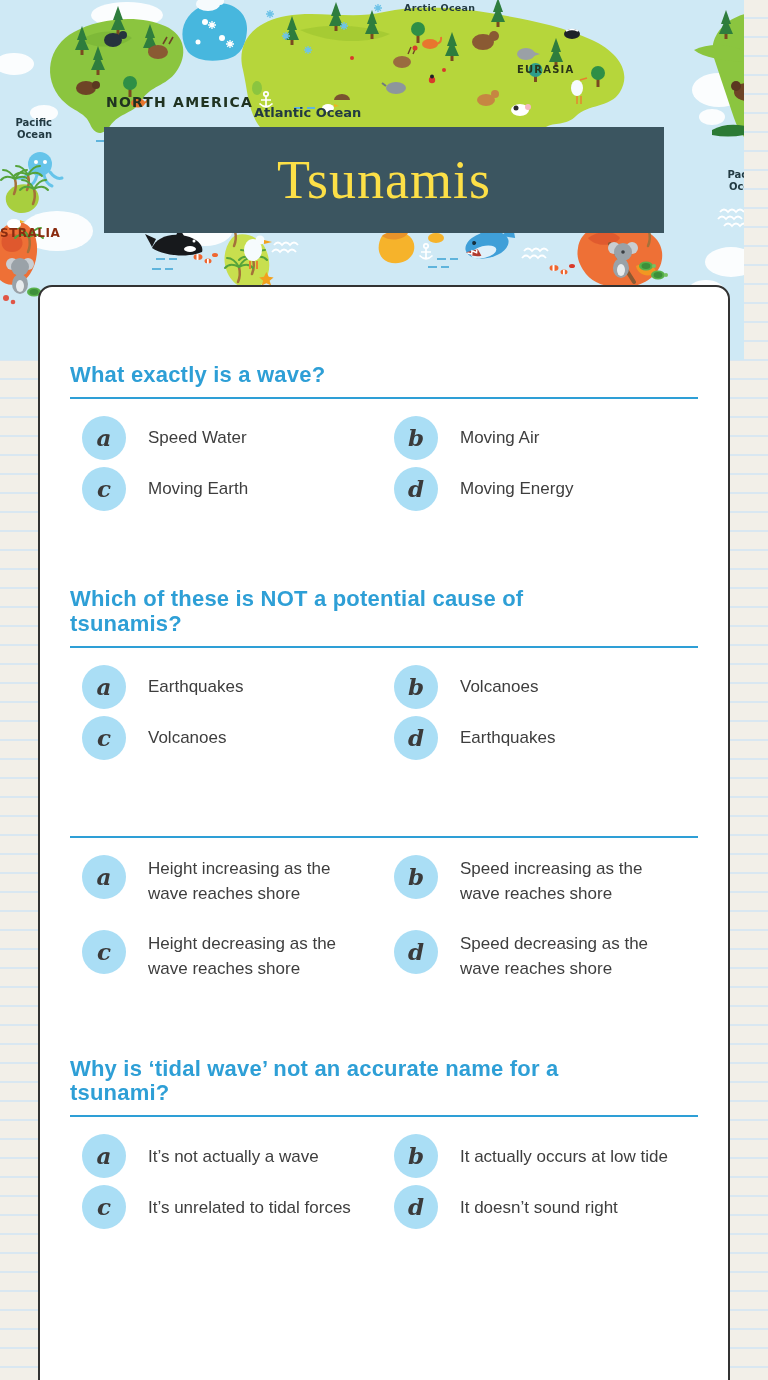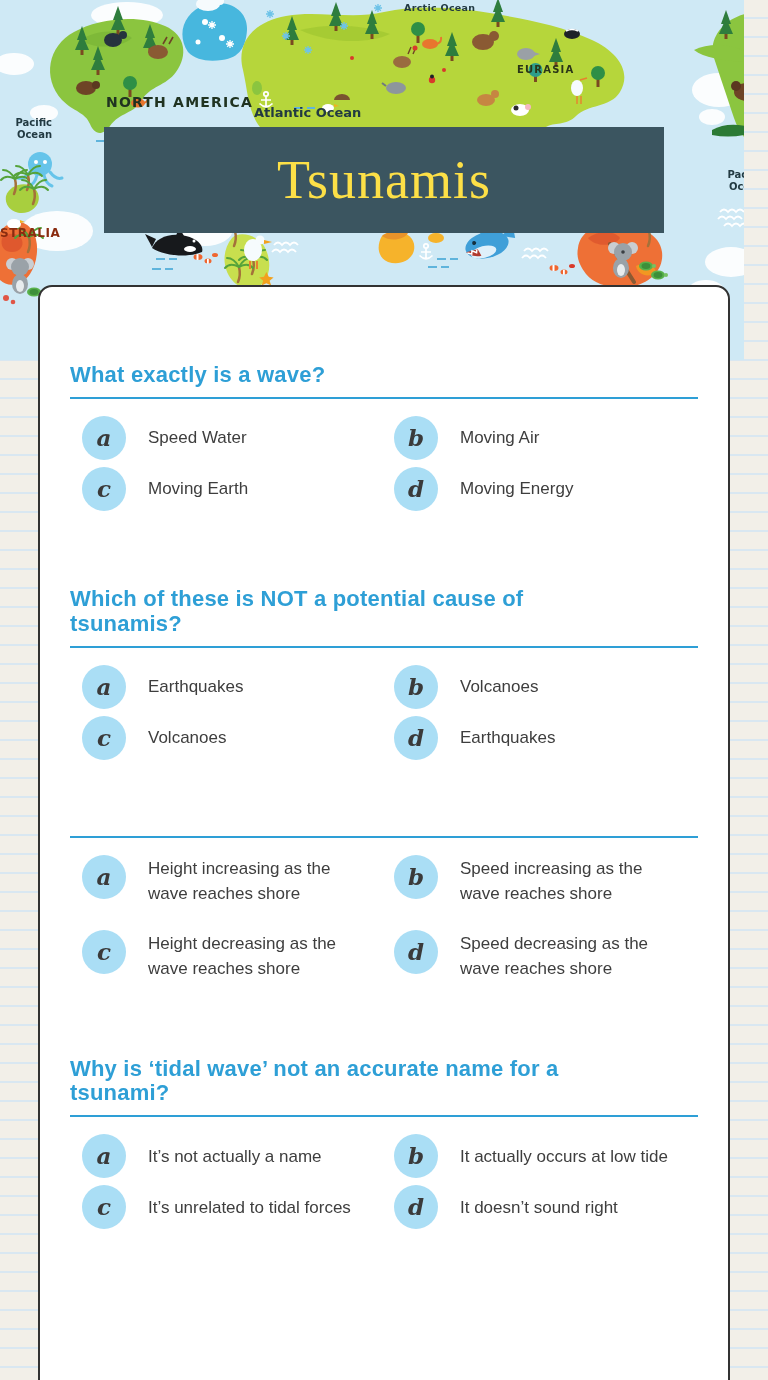--- a/index.html
+++ b/index.html
@@ -473,21 +473,21 @@
       </div>
     </section>
 
     <section class="question">
       <h2 class="q-title">Why is ‘tidal wave’ not an accurate name for a
 tsunami?</h2>
       <div class="q-rule"></div>
       <div class="options">
         <div class="option">
           <span class="bubble">a</span>
-          <span class="opt-label">It’s not actually a name</span>
+          <span class="opt-label">It’s not actually a wave</span>
         </div>
         <div class="option">
           <span class="bubble">b</span>
           <span class="opt-label">It actually occurs at low tide</span>
         </div>
         <div class="option">
           <span class="bubble">c</span>
           <span class="opt-label">It’s unrelated to tidal forces</span>
         </div>
         <div class="option">

